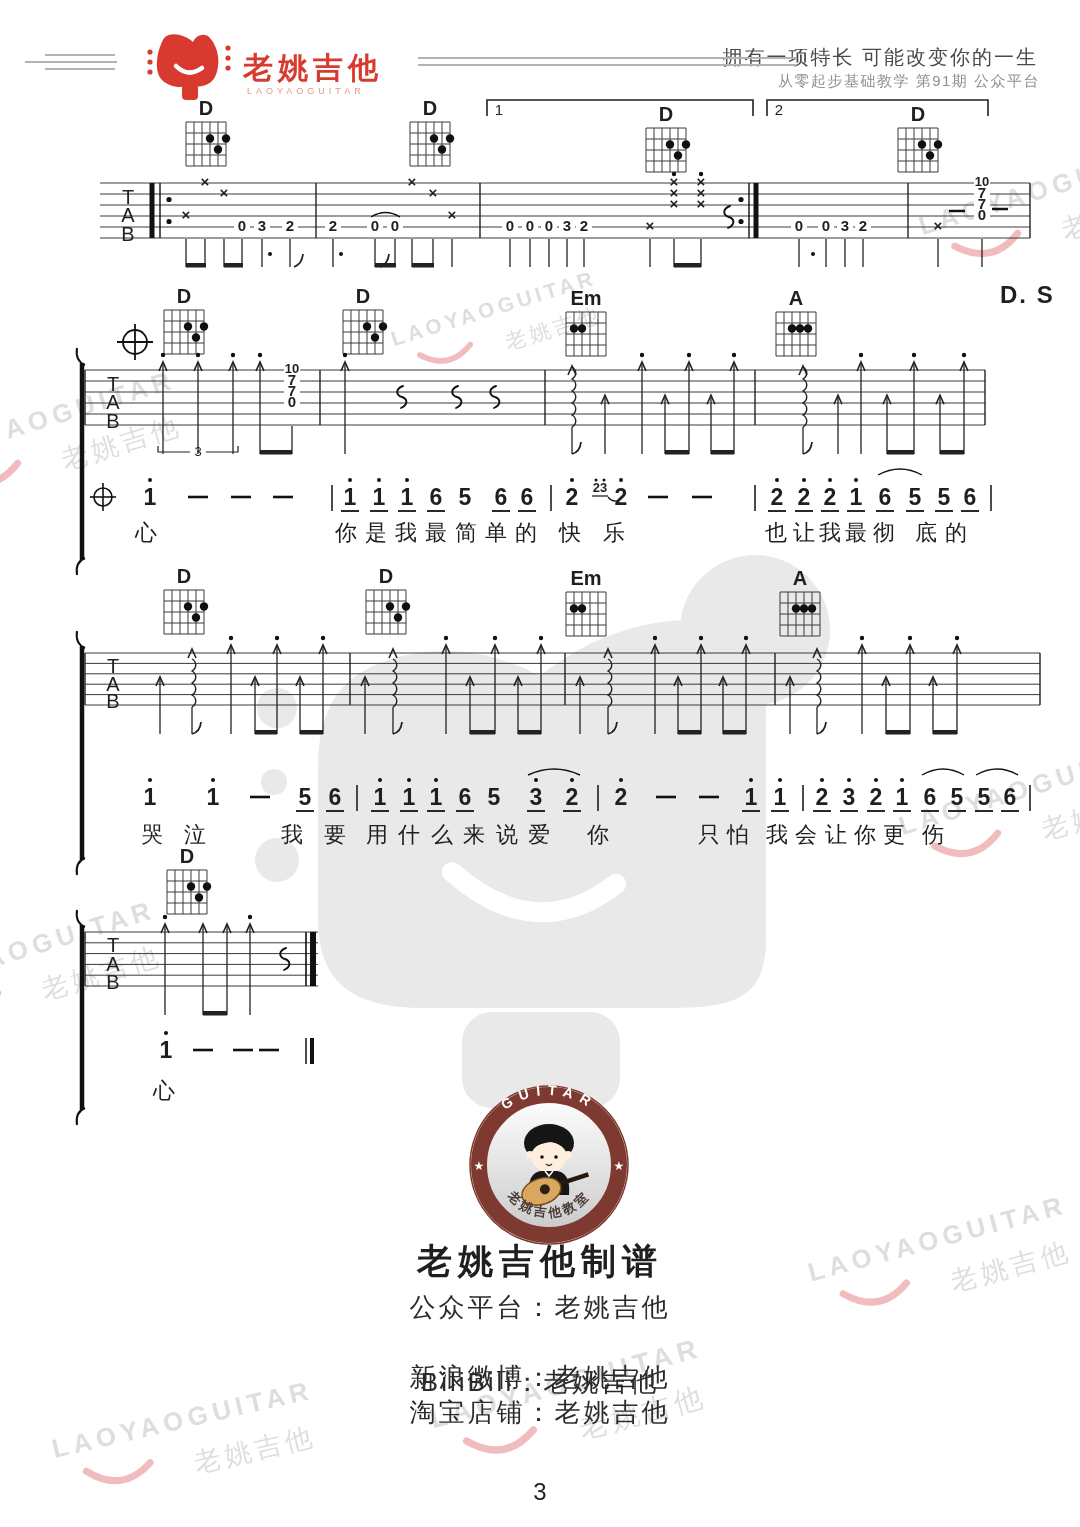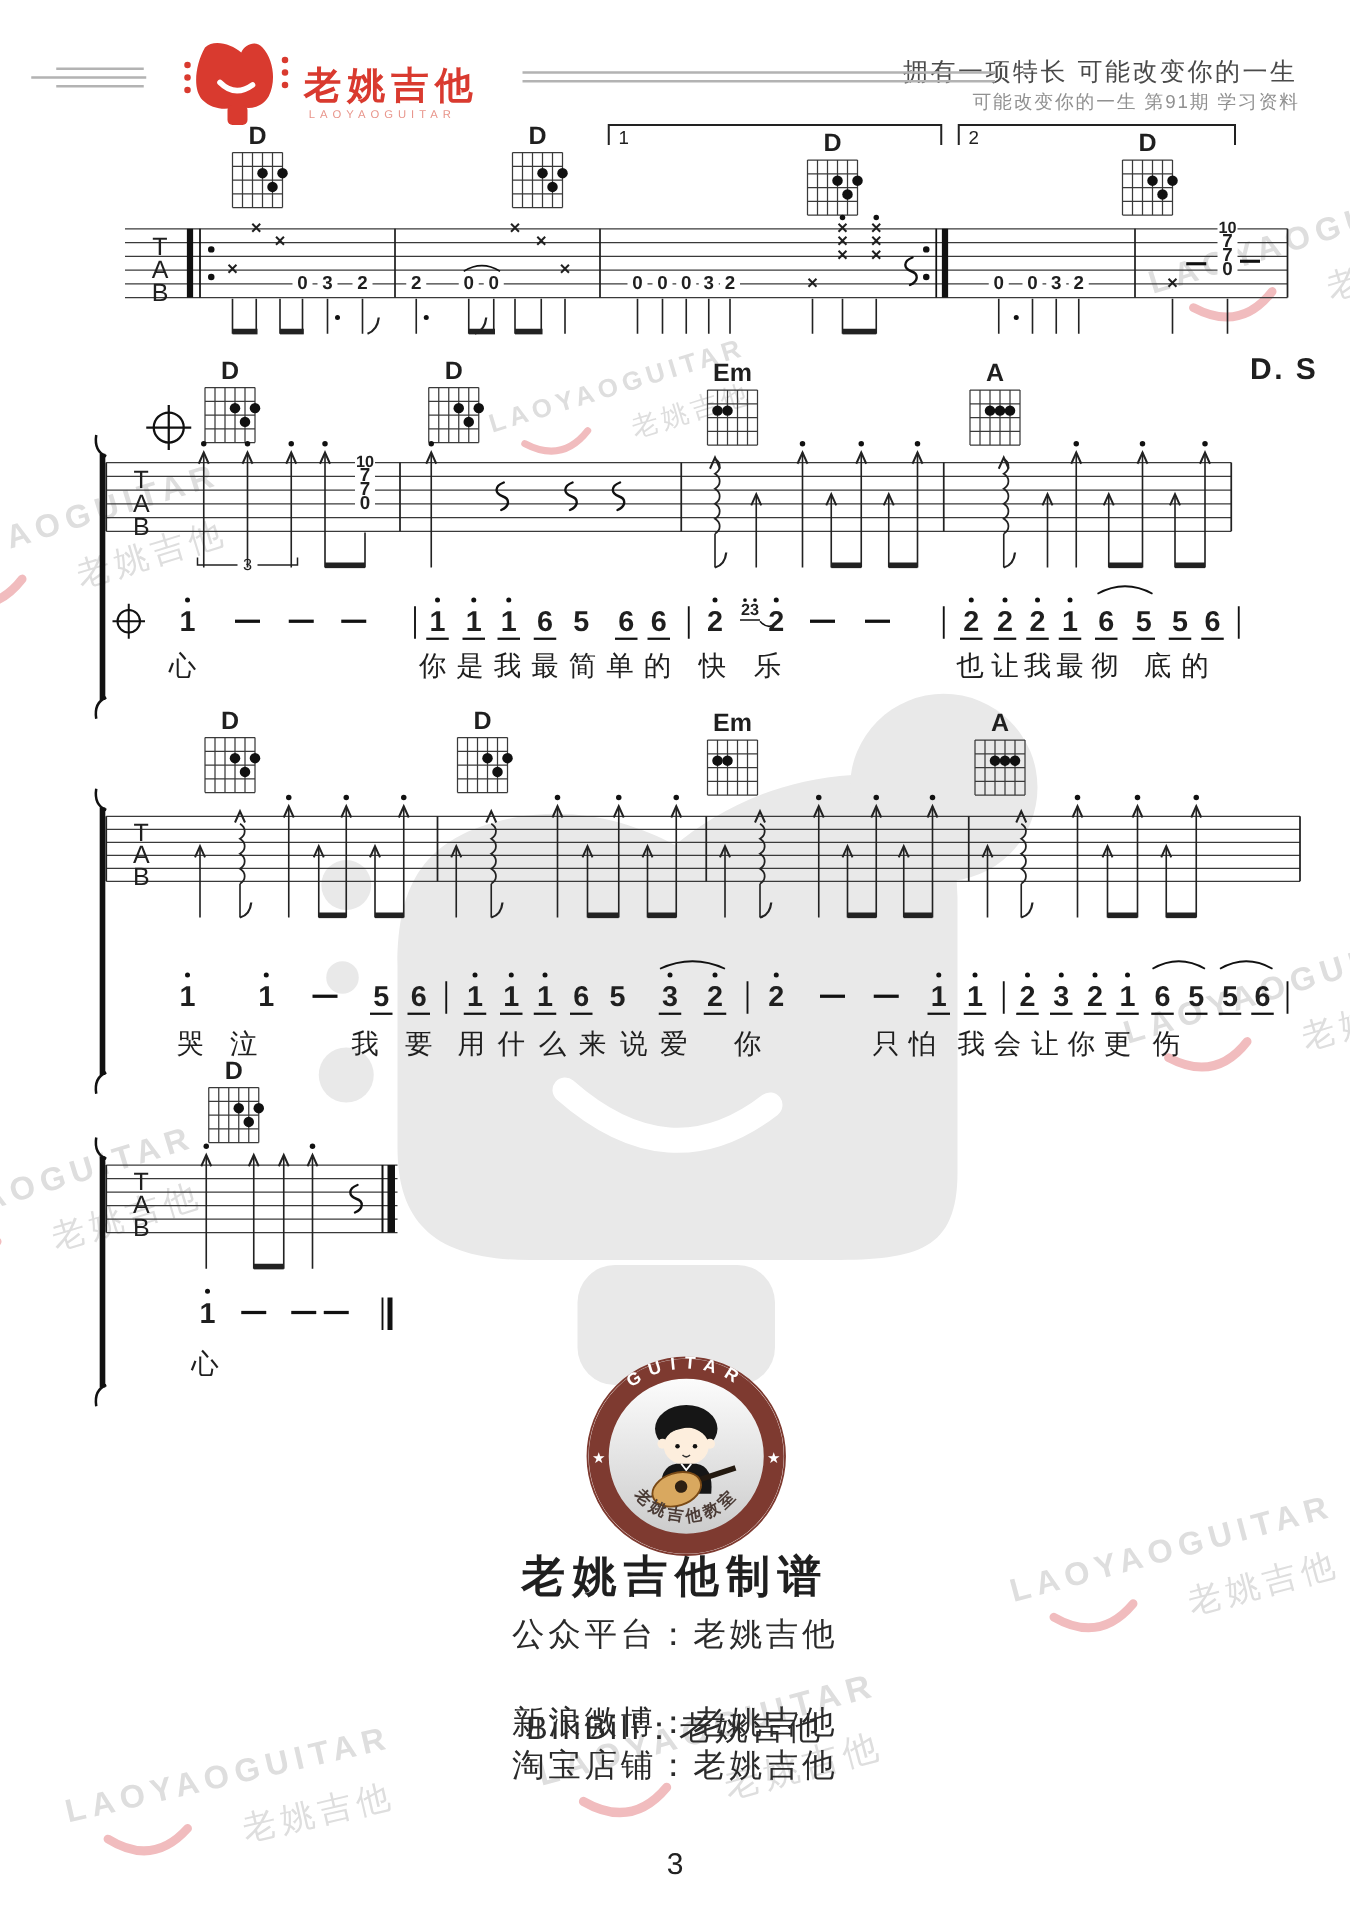--- a/index.html
+++ b/index.html
@@ -92,21 +92,21 @@
         <circle cx="88" cy="30" r="2.6"></circle>
         <circle cx="88" cy="40" r="2.6"></circle>
       <path d="M24,10 C16,24 14,44 22,52 C30,60 44,61 50,56 C58,61 70,58 75,49 C81,37 79,20 70,10 C65,4 56,7 53,14 C45,7 31,3 24,10 Z"></path>
       <rect x="42" y="56" width="16" height="16" rx="4"></rect>
     </g>
     <path d="M36,38 q 12,12 26,2" stroke="#fff" stroke-width="4.5" fill="none" stroke-linecap="round"></path>
   </svg>
   <div class="brand-text">老姚吉他</div>
   <div class="brand-sub">LAOYAOGUITAR</div>
   <div class="tag1">拥有一项特长 可能改变你的一生</div>
-  <div class="tag2">可能改变你的一生 第91期 学习资料</div>
+  <div class="tag2">从零起步基础教学 第91期 公众平台</div>
 
   <svg id="score-layer" width="1080" height="1527">
       <g>
         <line x1="100" y1="183" x2="1030" y2="183" stroke="#3a3a3a" stroke-width="1"></line>
         <line x1="100" y1="194" x2="1030" y2="194" stroke="#3a3a3a" stroke-width="1"></line>
         <line x1="100" y1="205" x2="1030" y2="205" stroke="#3a3a3a" stroke-width="1"></line>
         <line x1="100" y1="216" x2="1030" y2="216" stroke="#3a3a3a" stroke-width="1"></line>
         <line x1="100" y1="227" x2="1030" y2="227" stroke="#3a3a3a" stroke-width="1"></line>
         <line x1="100" y1="238" x2="1030" y2="238" stroke="#3a3a3a" stroke-width="1"></line>
         <line x1="316" y1="183" x2="316" y2="238" stroke="#222" stroke-width="1.4"></line>

